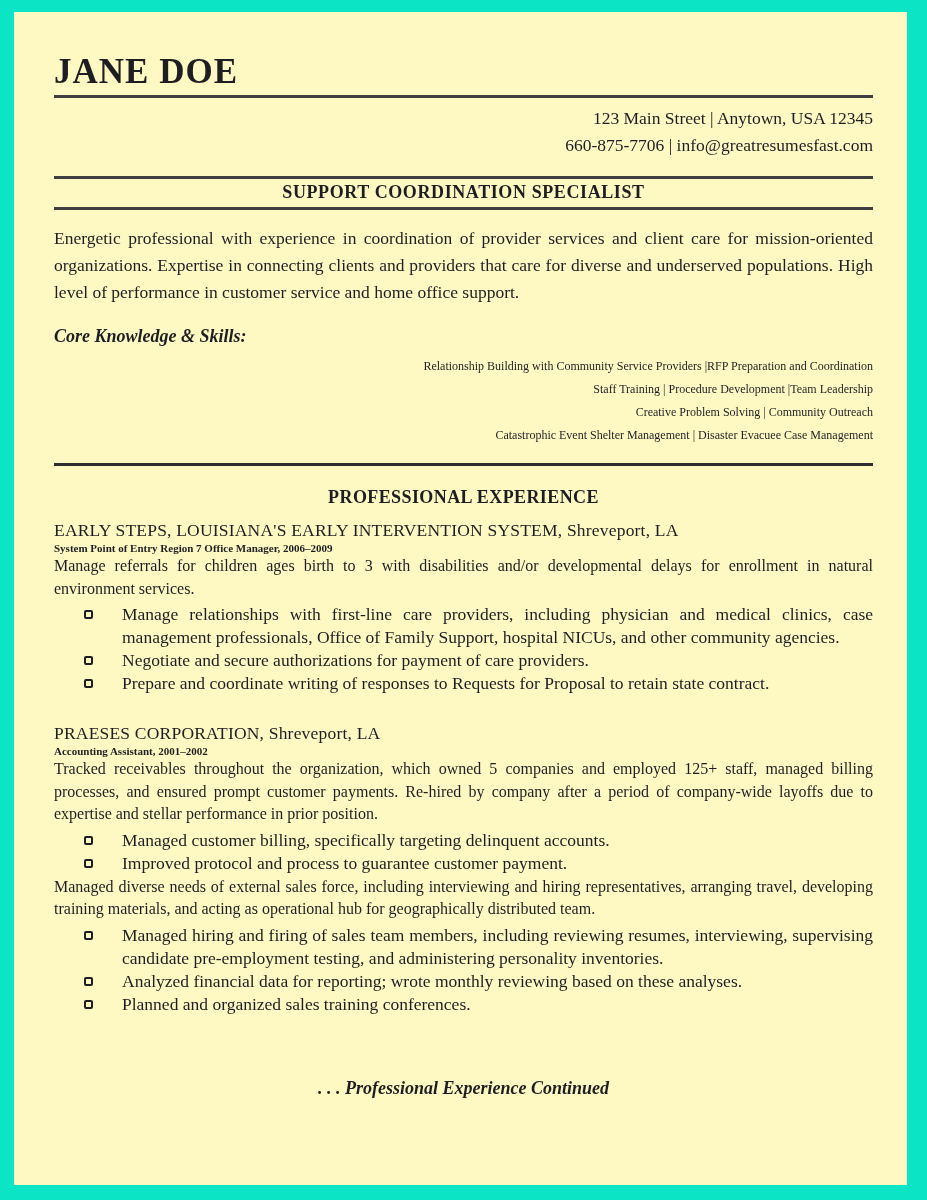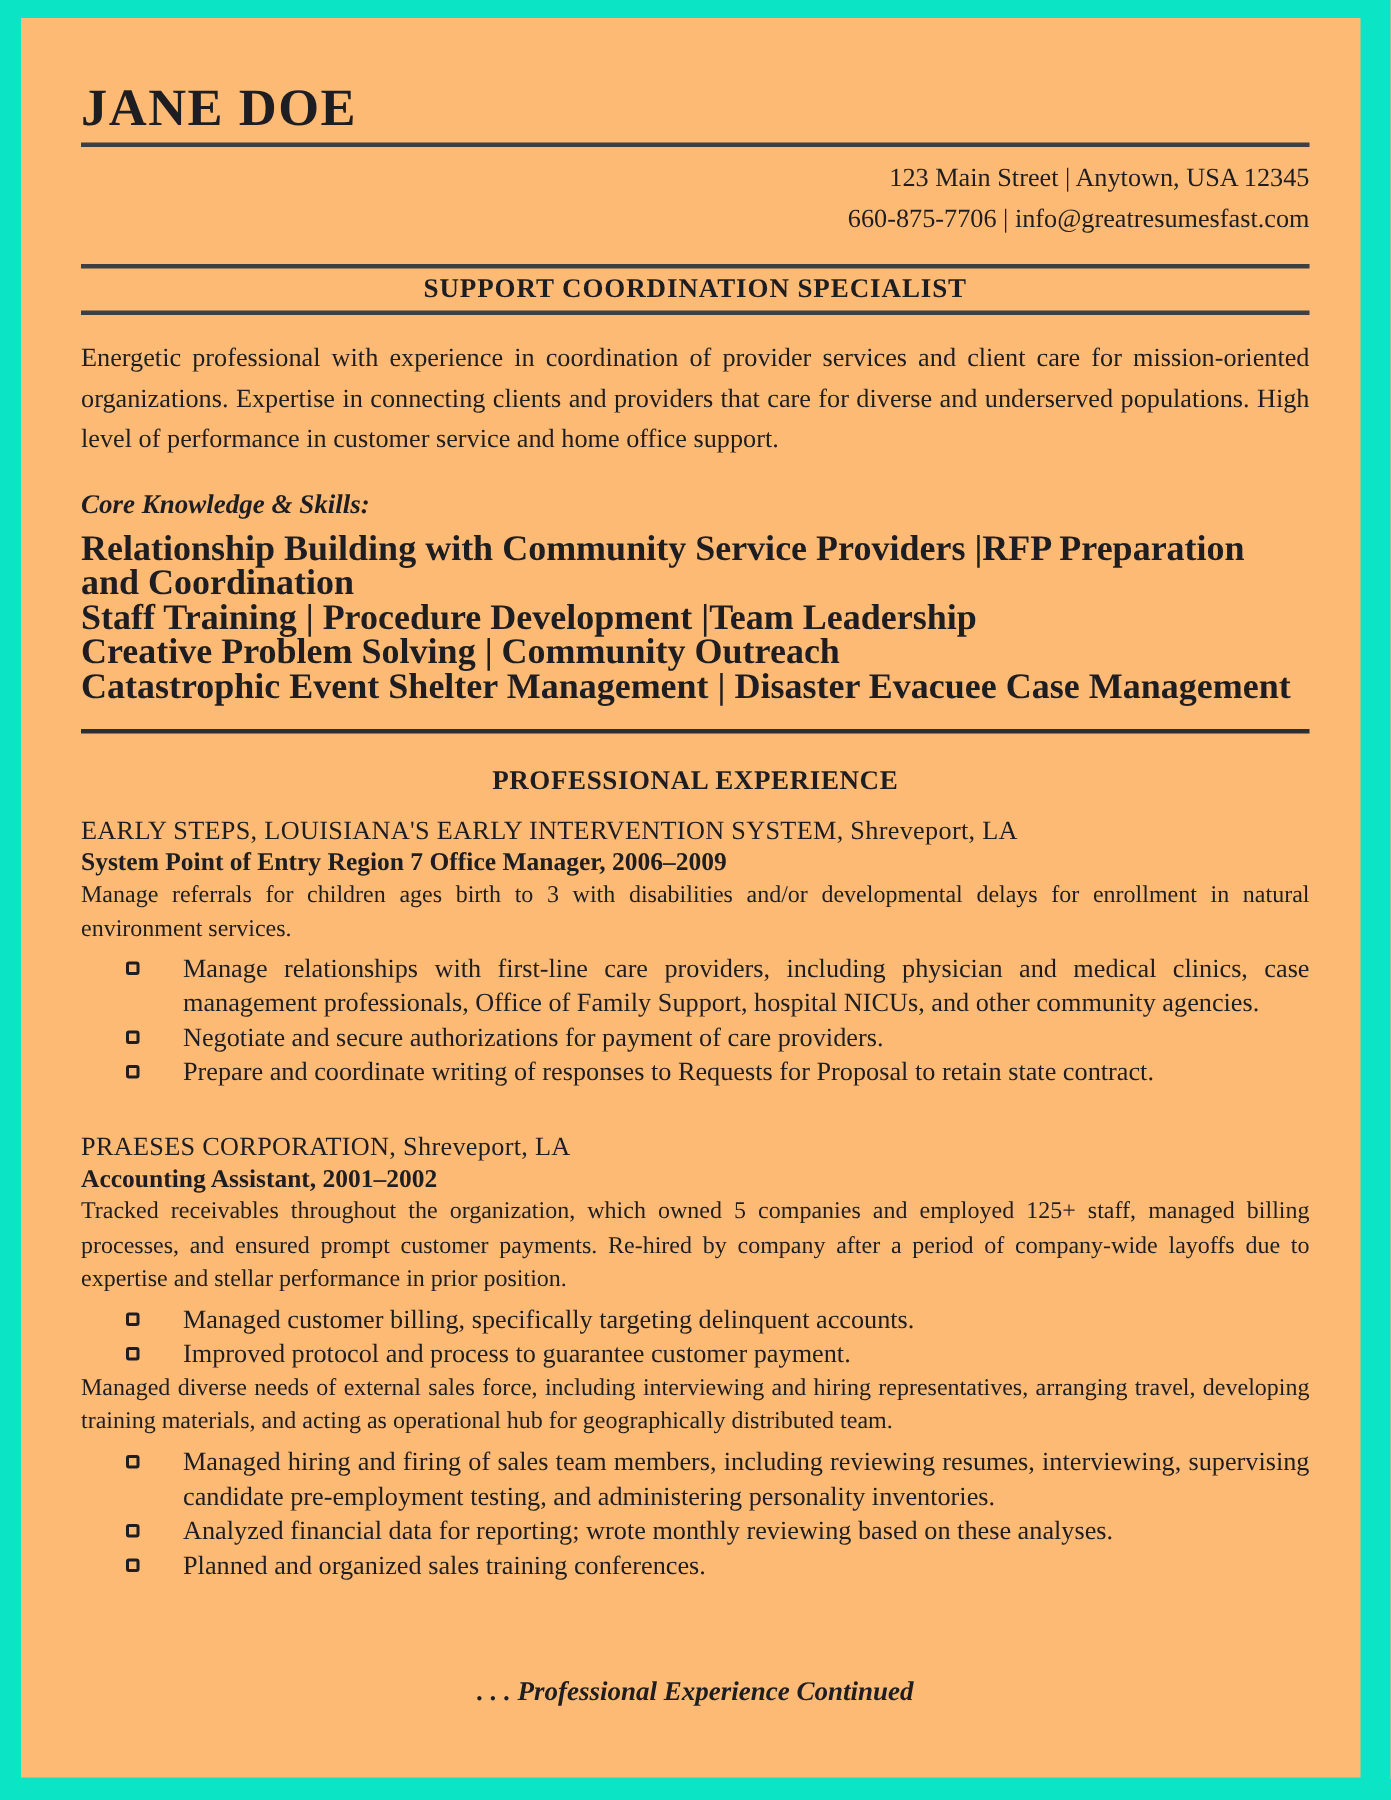--- a/index.html
+++ b/index.html
@@ -7,21 +7,21 @@
   body {
     background: #0be5c5;
     font-family: "Liberation Serif", "DejaVu Serif", serif;
     color: #1e1e22;
     overflow: hidden;
     position: relative;
   }
   .page {
     position: absolute;
     top: 12px; left: 14px; right: 20px; bottom: 15px;
-    background: #fdba74;
+    background: #fef9c3;
     padding: 42px 34px 0 40px;
     overflow: hidden;
   }
   
   .name {
     font-size: 35px;
     font-weight: bold;
     letter-spacing: 1px;
     line-height: 1.0;
   }
@@ -57,24 +57,23 @@
     text-align: justify;
   }
   .skills-heading {
     margin-top: 20px;
     font-size: 18px;
     font-weight: bold;
     font-style: italic;
   }
   .skills {
     margin-top: 8px;
-    text-align: left;
-    font-size: 24px;
+    text-align: right;
+    font-size: 12px;
     line-height: 23px;
-    font-weight: bold;
   }
   .divider {
     border: none;
     border-top: 3.5px solid #2e2e30;
     margin-top: 16px;
   }
   
   .section-heading {
     margin-top: 21px;
     text-align: center;
@@ -82,21 +81,21 @@
     font-weight: bold;
     letter-spacing: 0.4px;
   }
   .employer {
     font-size: 17.5px;
     letter-spacing: 0.2px;
   }
   .job-1 { margin-top: 12px; }
   .job-2 { margin-top: 28px; }
   .role-title {
-    font-size: 17px;
+    font-size: 11px;
     font-weight: bold;
     margin-top: 1px;
   }
   .role-title.stand-alone { margin-top: 15px; }
   .role-summary {
     font-size: 16px;
     line-height: 22.5px;
     text-align: justify;
     margin-top: 1px;
   }

